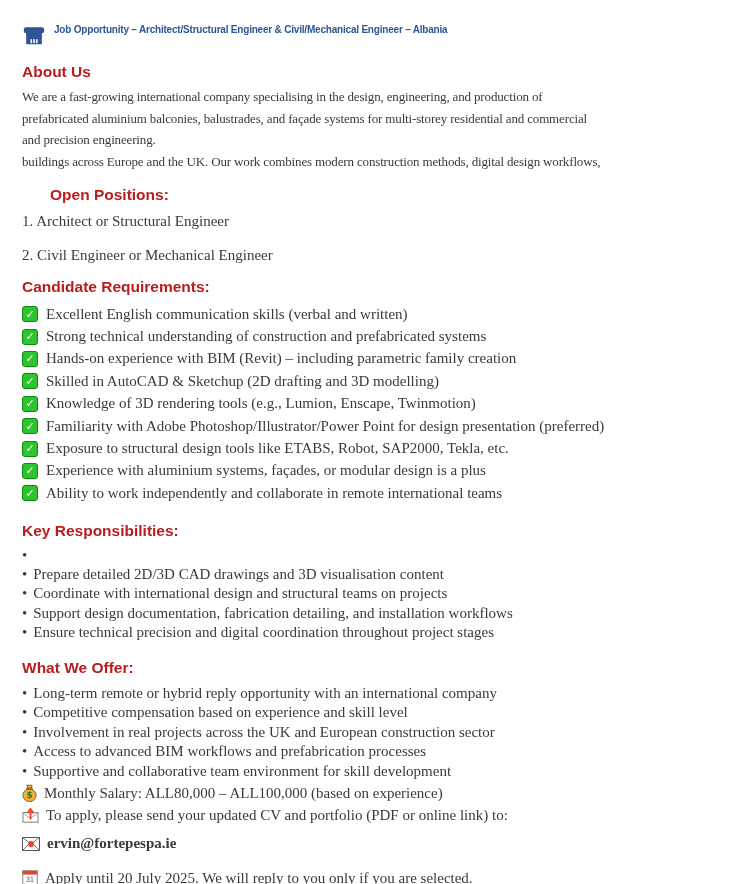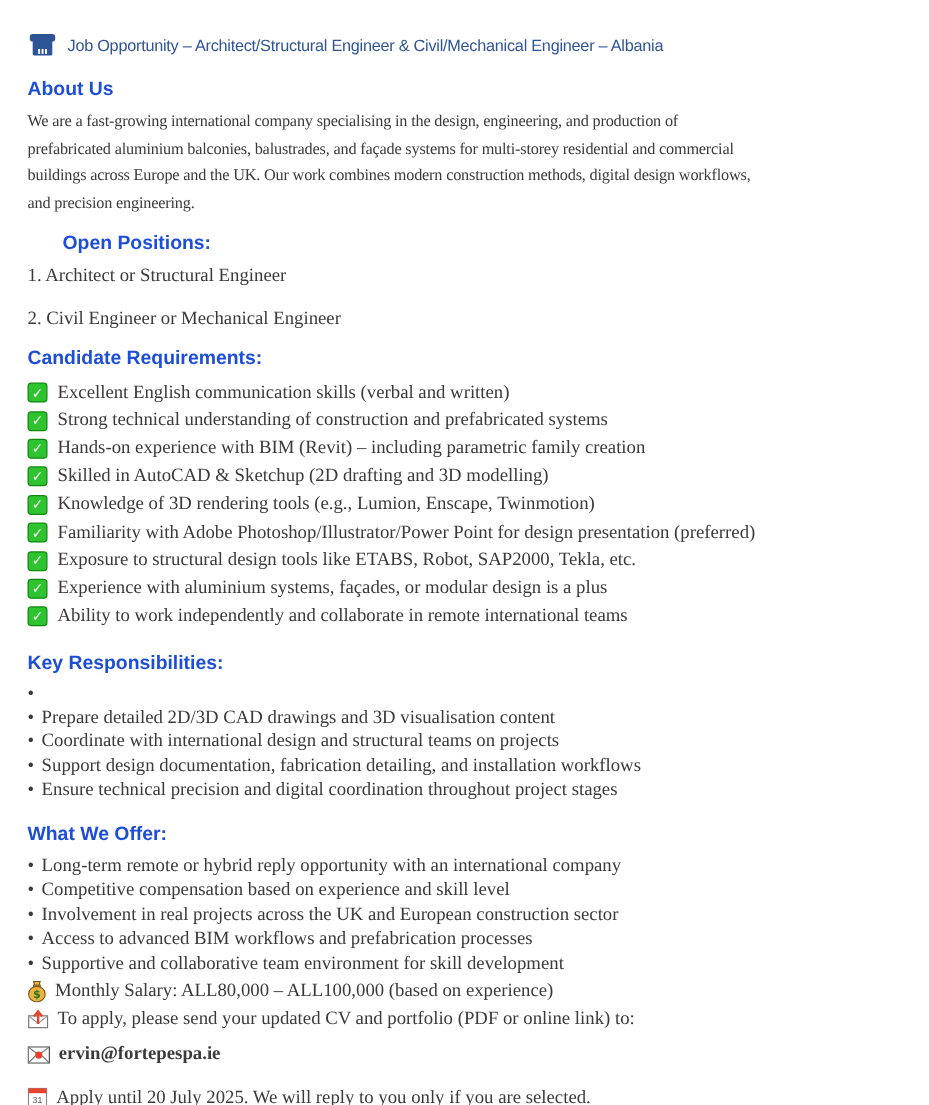--- a/index.html
+++ b/index.html
@@ -5,30 +5,30 @@
   html, body { margin: 0; padding: 0; background: #fff; }
   .page {
     width: 743px; height: 884px; box-sizing: border-box;
     background: #ffffff;
     padding: 24px 16px 0 22px;
     font-family: "Liberation Serif", serif;
     font-size: 15px; color: #3A3A3A;
     overflow: hidden;
   }
   .title-row {
-    display: flex; align-items: center; gap: 8px;
+    display: flex; align-items: flex-start; gap: 8px;
     font-family: "Liberation Sans", sans-serif;
-    font-weight: 400; font-size: 13px; letter-spacing: -0.2px;
+    font-weight: 700; font-size: 10px; letter-spacing: -0.2px;
     color: #2F5496; white-space: nowrap;
     margin-bottom: 15px;
   }
   .title-row svg { flex: 0 0 auto; }
   .h {
     font-family: "Liberation Sans", sans-serif;
-    font-weight: 700; font-size: 15.5px; color: #1d4ed8;
+    font-weight: 700; font-size: 15.5px; color: #b91c1c;
     margin: 0; white-space: nowrap;
   }
   .h-about    { margin-bottom: 5px; }
   .h-open     { margin-top: 14px; margin-bottom: 7px; margin-left: 28px; }
   .h-cand     { margin-top: 13px; margin-bottom: 7px; }
   .h-resp     { margin-top: 17px; margin-bottom: 6px; }
   .h-offer    { margin-top: 16px; margin-bottom: 7px; }
 
   .para { margin: 0; max-width: 709px; }
   .para .pline { line-height: 21.5px; white-space: nowrap; font-size: 13px; letter-spacing: -0.15px; }
@@ -67,22 +67,22 @@
       <rect x="12.2" y="16.5" width="1.7" height="4.2" fill="#fff"></rect>
       <rect x="15.2" y="16.5" width="1.7" height="4.2" fill="#fff"></rect>
     </svg>
     <span>Job Opportunity – Architect/Structural Engineer &amp; Civil/Mechanical Engineer – Albania</span>
   </div>
 
   <div class="h h-about">About Us</div>
   <div class="para">
     <div class="pline">We are a fast-growing international company specialising in the design, engineering, and production of</div>
     <div class="pline">prefabricated aluminium balconies, balustrades, and façade systems for multi-storey residential and commercial</div>
+    <div class="pline">and precision engineering.</div>
     <div class="pline">buildings across Europe and the UK. Our work combines modern construction methods, digital design workflows,</div>
-    <div class="pline">and precision engineering.</div>
   </div>
 
   <div class="h h-open">Open Positions:</div>
   <div>
     <div class="pos-item">1. Architect or Structural Engineer</div>
     <div class="pos-item">2. Civil Engineer or Mechanical Engineer</div>
   </div>
 
   <div class="h h-cand">Candidate Requirements:</div>
   <div>

